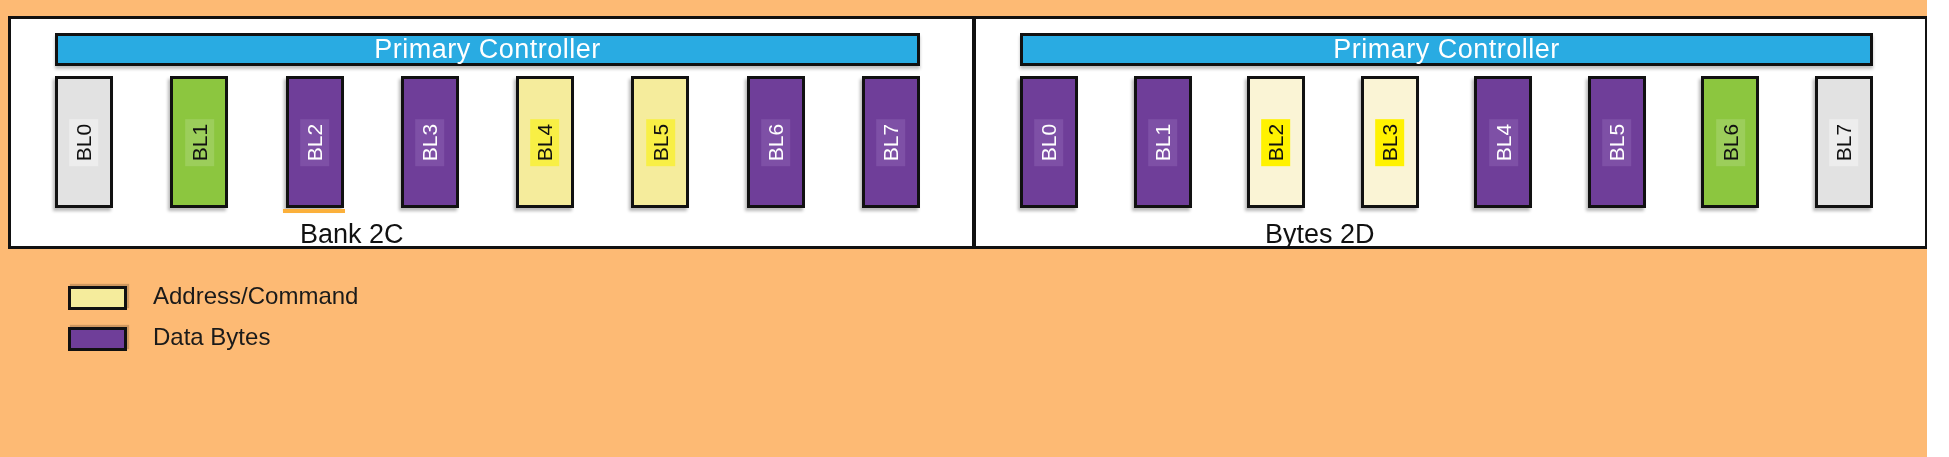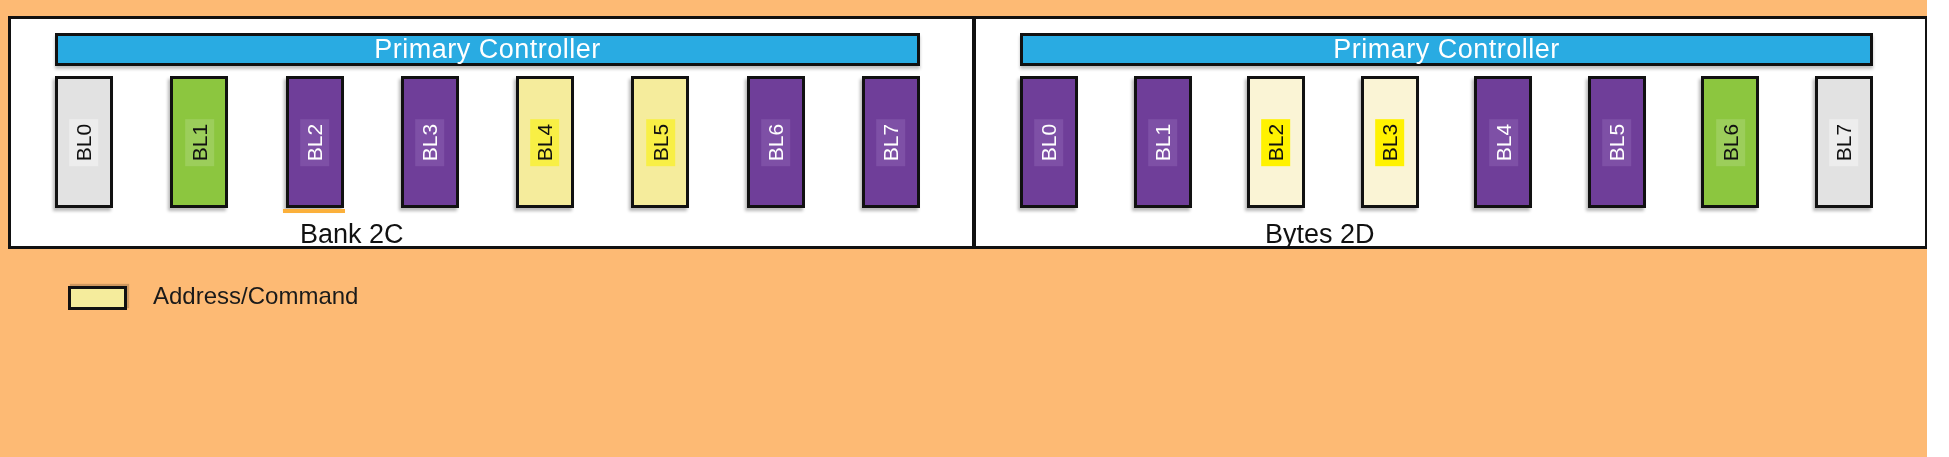--- a/index.html
+++ b/index.html
@@ -168,15 +168,19 @@
       <div class="bank-label">Bytes 2D</div>
     </div>
 
   </div>
 
   <div class="legend">
     <div class="legend-row">
       <div class="swatch" style="background-color: rgb(245, 236, 156);"></div>
       <div class="legend-label">Address/Command</div>
     </div>
+    <div class="legend-row">
+      <div class="swatch" style="background-color: rgb(111, 62, 153);"></div>
+      <div class="legend-label">Data Bytes</div>
+    </div>
   </div>
 
 </div>
 
 </body></html>

